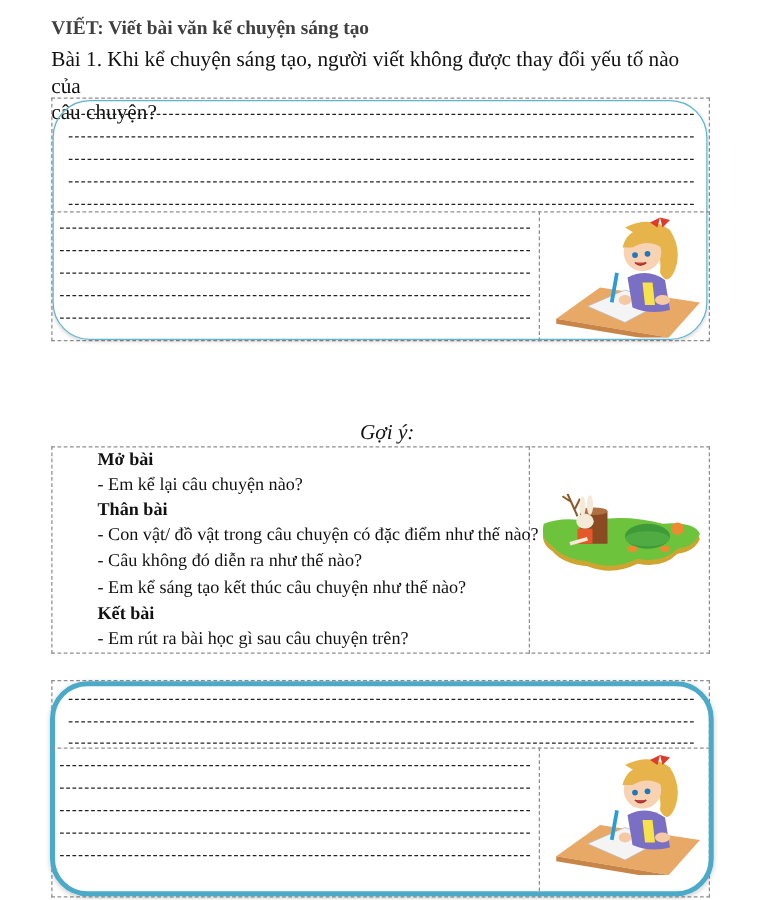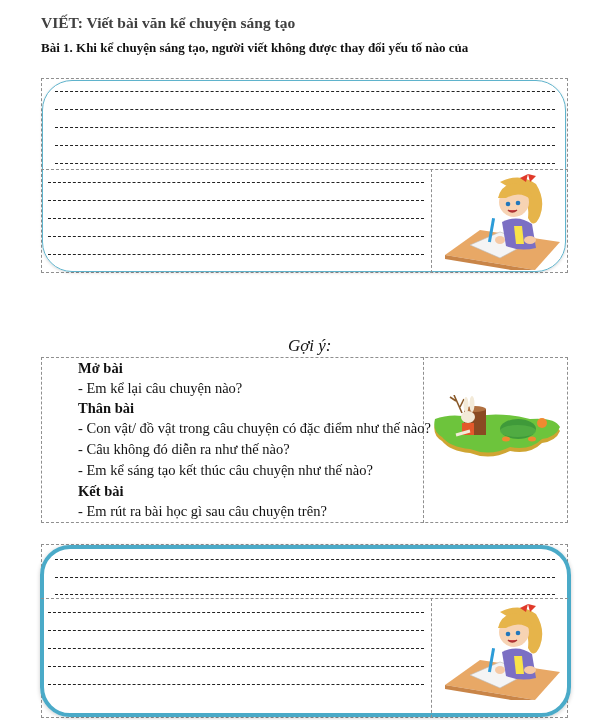--- a/index.html
+++ b/index.html
@@ -1,39 +1,40 @@
 <!DOCTYPE html>
 <html><head>
 <meta charset="utf-8">
 <style>
   html, body { margin: 0; padding: 0; background: #ffffff; }
   body { width: 610px; height: 720px; position: relative; overflow: hidden;
          font-family: "Liberation Serif", "DejaVu Serif", serif; color: #111; }
   .abs { position: absolute; }
   .heading { left: 41px; top: 14px; font-size: 15.5px; font-weight: bold; color: #404040; white-space: nowrap; }
-  .q-title { left: 41px; font-size: 13px; font-weight: bold; line-height: 21px; width: 530px; color: #111; }
+  .q-title { left: 41px; font-size: 17px; font-weight: normal; line-height: 21px; width: 530px; color: #111; }
   .dashed-rect { border: 1px dashed #8f8f8f; box-sizing: border-box; }
   .round1 { border: 1.5px solid #5fb3cc; border-radius: 30px; box-sizing: border-box;
             box-shadow: 0 1px 3px rgba(0,0,0,0.15); }
   .round2 { border: 4px solid #4aaac8; border-radius: 30px; box-sizing: border-box;
             box-shadow: 0 1px 4px rgba(0,0,0,0.2); }
   .dotline { position: absolute; height: 0; border-top: 1.3px dashed #222; }
   .hline { position: absolute; height: 0; border-top: 1px dashed #8f8f8f; }
   .vline { position: absolute; width: 0; border-left: 1px dashed #8f8f8f; }
   .hint-line { position: absolute; left: 42px; font-size: 14.5px; line-height: 18px; white-space: nowrap; margin-left: 36px; }
   .hint-line.bold { font-weight: bold; }
   .goi-y { left: 288px; top: 336px; font-size: 17px; font-style: italic; }
 </style>
 </head>
 <body>
 
 <div class="abs heading">VIẾT: Viết bài văn kể chuyện sáng tạo</div>
 
 <div class="abs q-title" style="top:37px;">
   <div>Bài 1. Khi kể chuyện sáng tạo, người viết không được thay đổi yếu tố nào của</div>
+  <div>câu chuyện?</div>
 </div>
 
 <div class="abs dashed-rect" style="left:41px; top:78px; width:527px; height:195px;"></div>
 <div class="abs round1" style="left:42px; top:80px; width:524px; height:192px;"></div>
 
 <div class="dotline" style="left:55px; top:91px; width:500px;"></div>
 <div class="dotline" style="left:55px; top:109px; width:500px;"></div>
 <div class="dotline" style="left:55px; top:127px; width:500px;"></div>
 <div class="dotline" style="left:55px; top:145px; width:500px;"></div>
 <div class="dotline" style="left:55px; top:163px; width:500px;"></div>

